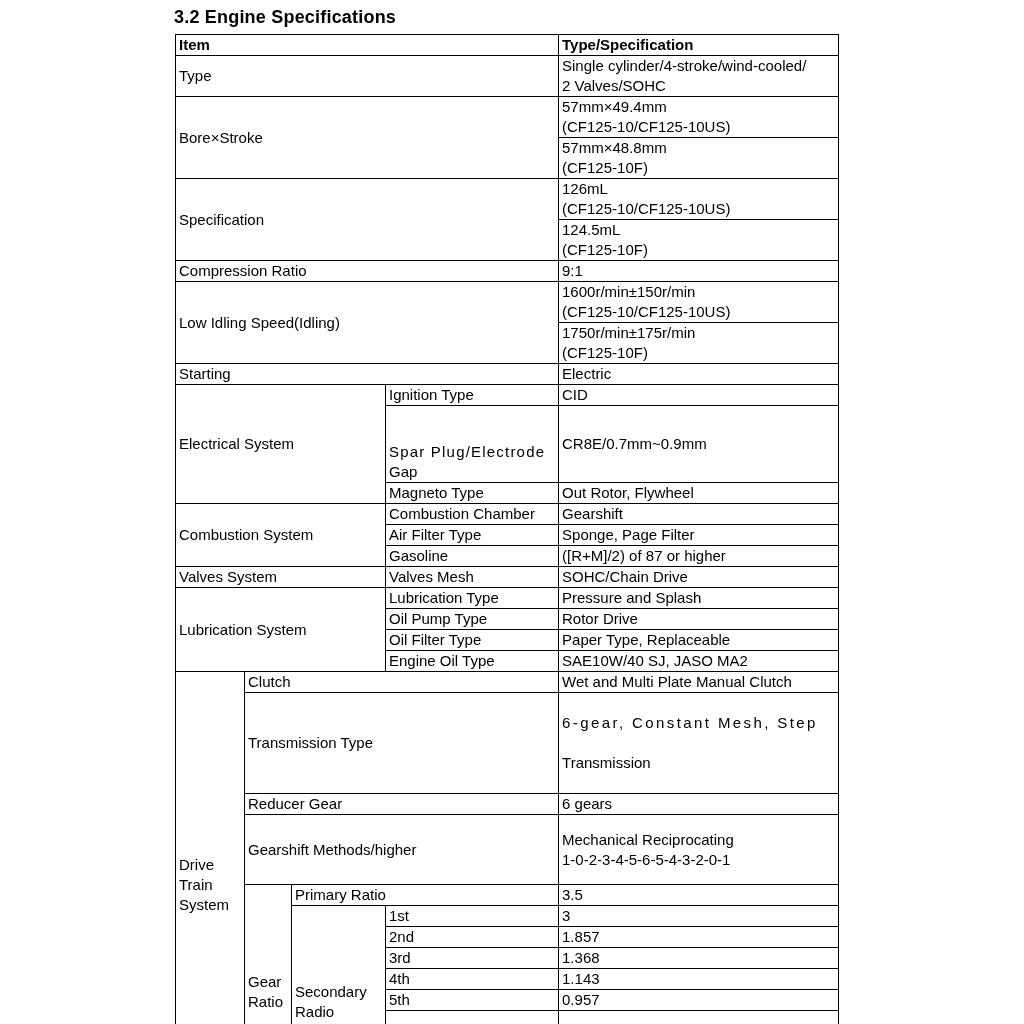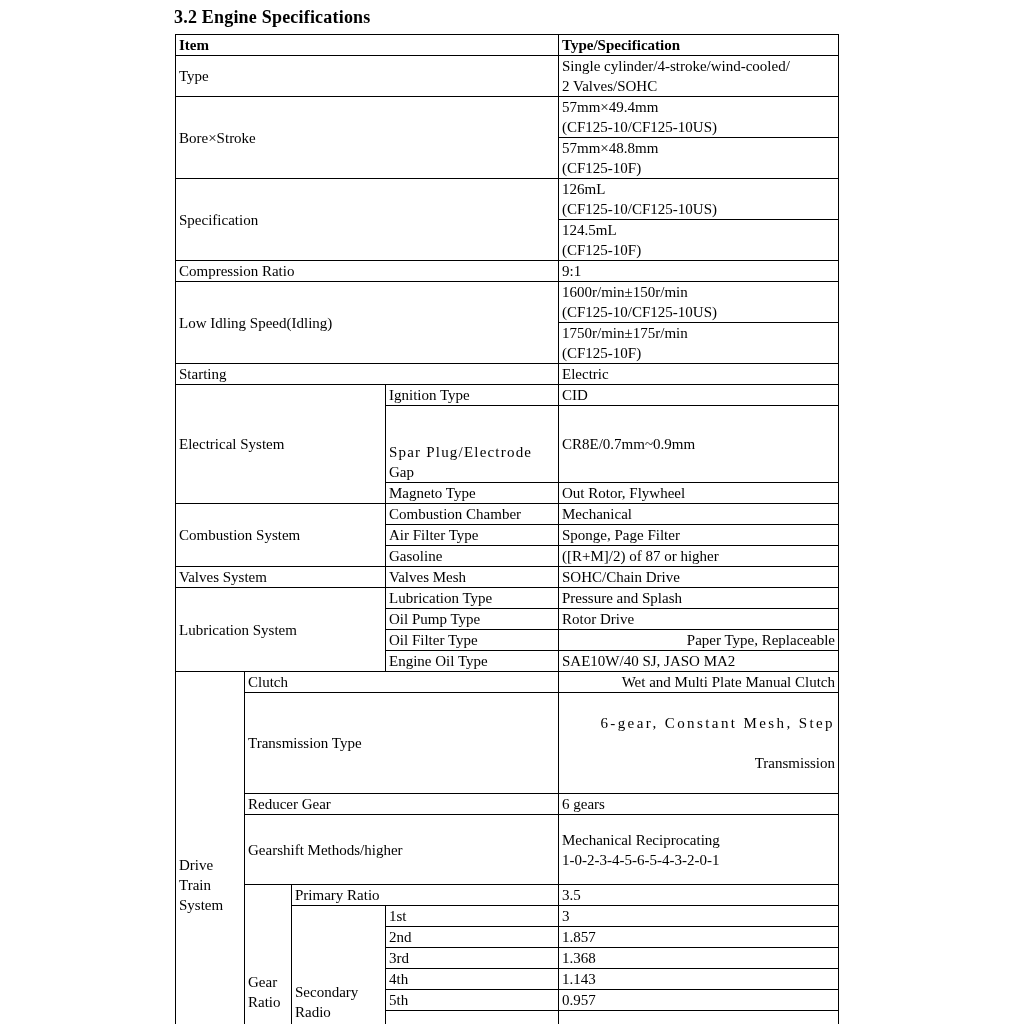--- a/index.html
+++ b/index.html
@@ -3,21 +3,21 @@
 <meta charset="utf-8">
 <style>
   * { box-sizing: border-box; }
   html, body { margin: 0; padding: 0; }
   body {
     width: 1024px; height: 1024px;
     background: #ffffff;
     color: #000000;
     font-family: "Liberation Sans", sans-serif;
   }
-  .page { position: relative; width: 944px; height: 1024px; overflow: hidden; font-family: Liberation Serif, serif; }
+  .page { position: relative; width: 944px; height: 1024px; overflow: hidden; }
   .title {
     position: absolute; left: 174px; top: 7px;
     margin: 0; font-size: 18px; font-weight: bold; letter-spacing: 0.2px;
   }
   table.spec {
     position: absolute; left: 175px; top: 34px;
     width: 663px;
     border-collapse: collapse;
     table-layout: fixed;
   }
@@ -26,21 +26,21 @@
     padding: 0 3px;
     font-size: 15px;
     line-height: 20px;
     vertical-align: middle;
     text-align: left;
     font-weight: normal;
     overflow: hidden;
   }
   .spec th { font-weight: bold; text-align: left; }
   td.v { text-align: left; white-space: pre-line; }
-  td.v.left { text-align: right; margin-left: 28px; }
+  td.v.left { text-align: left; margin-left: 28px; }
   tr.s  { height: 21px; }
   tr.d  { height: 41px; }
   tr.g  { height: 70px; }
   tr.x  { height: 88px; }
   .ls1 { letter-spacing: 1.2px; margin-top: 36px; }
   .ls2 { letter-spacing: 2.4px; white-space: nowrap; }
 </style>
 </head>
 <body>
 
@@ -121,21 +121,21 @@
       <td class="v">CR8E/0.7mm~0.9mm</td>
     </tr>
     <tr class="s">
       <td>Magneto Type</td>
       <td class="v">Out Rotor, Flywheel</td>
     </tr>
 
     <tr class="s">
       <td colspan="3" rowspan="3">Combustion System</td>
       <td>Combustion Chamber</td>
-      <td class="v">Mechanical</td>
+      <td class="v">Gearshift</td>
     </tr>
     <tr class="s">
       <td>Air Filter Type</td>
       <td class="v">Sponge, Page Filter</td>
     </tr>
     <tr class="s">
       <td>Gasoline</td>
       <td class="v">([R+M]/2) of 87 or higher</td>
     </tr>
 

